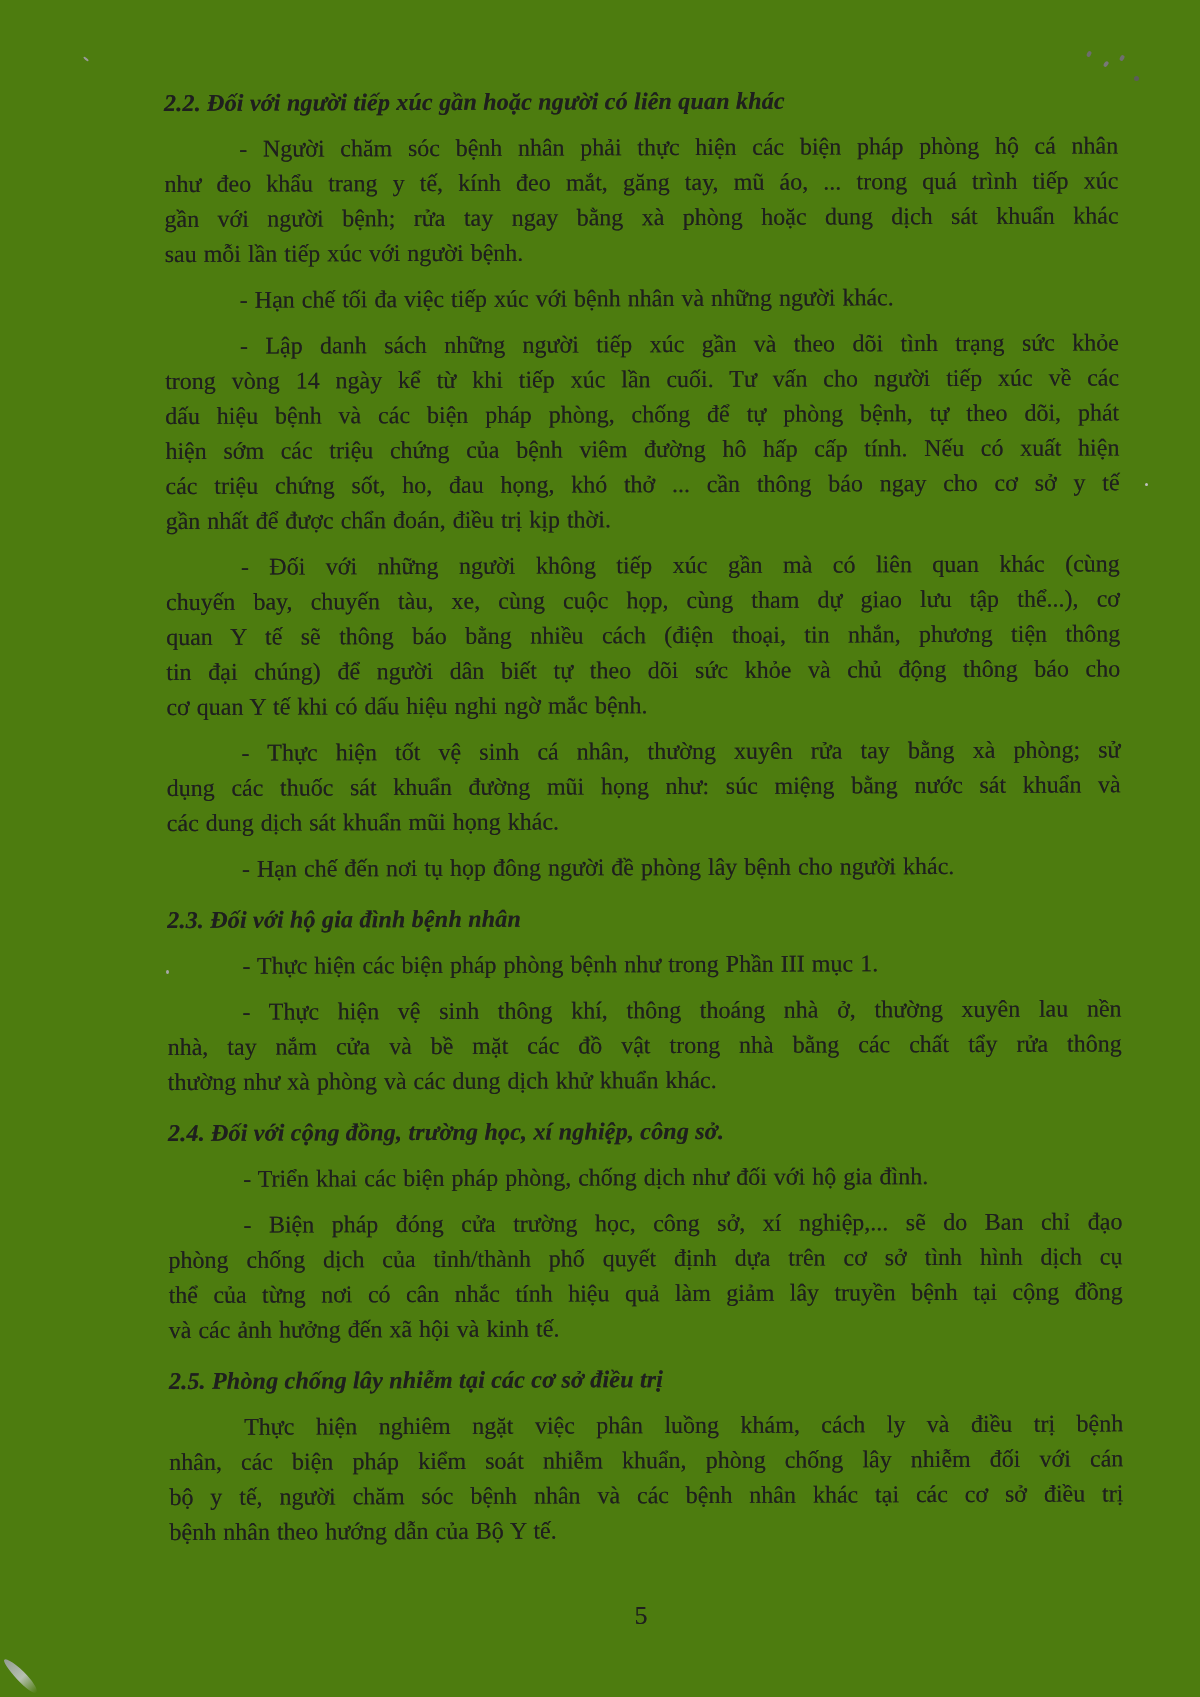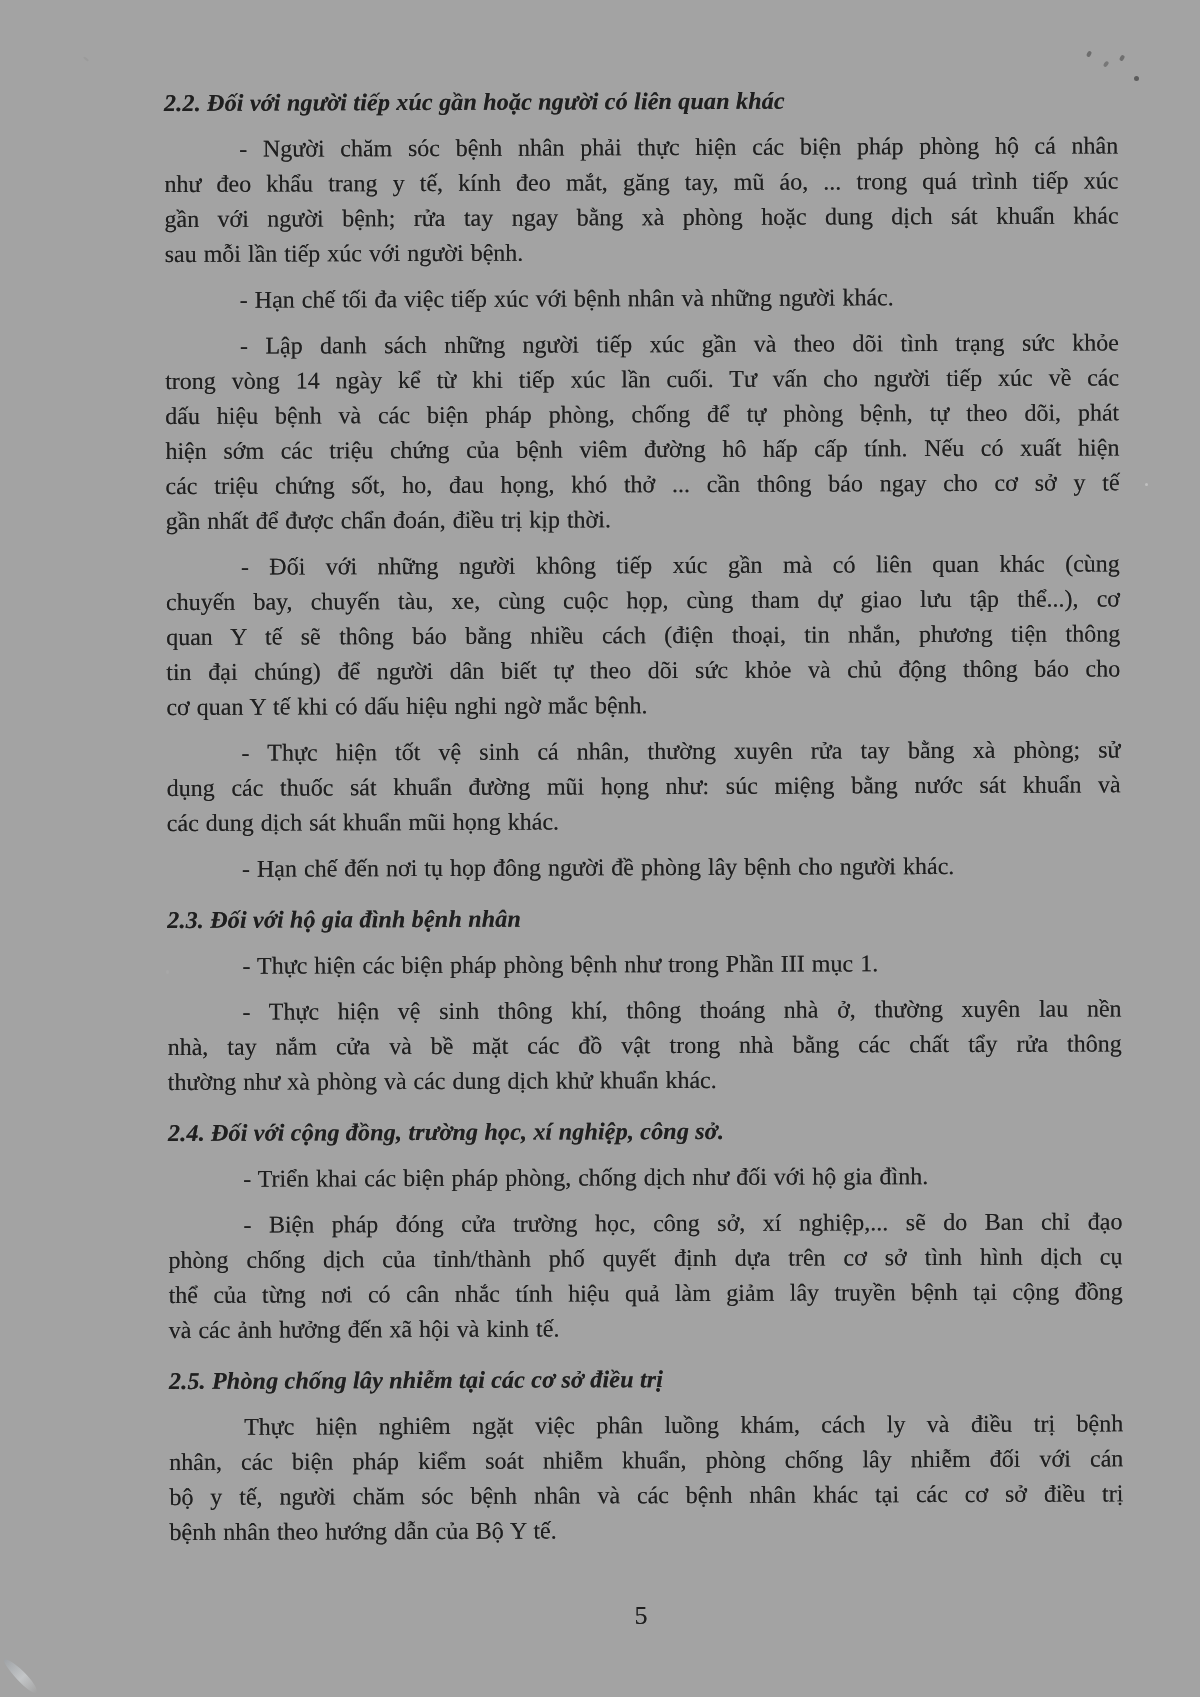--- a/index.html
+++ b/index.html
@@ -1,19 +1,19 @@
 <!DOCTYPE html>
 <html><head>
 <meta charset="utf-8">
 <style>
   html,body{margin:0;padding:0;background:#e8e8e8;}
   .page{
     position:relative;
     width:1200px;height:1697px;
-    background:#a3a3a3;
+    background:#4d7c0f;
     overflow:hidden;
     font-family:"Liberation Serif","DejaVu Serif",serif;
     color:#1f1f1f;
   }
   .content{
     position:absolute;left:164px;top:86px;width:954px;
     transform:rotate(-0.22deg);
     transform-origin:left top;
     text-shadow:0 0 0.5px rgba(25,25,25,0.65);
   }

